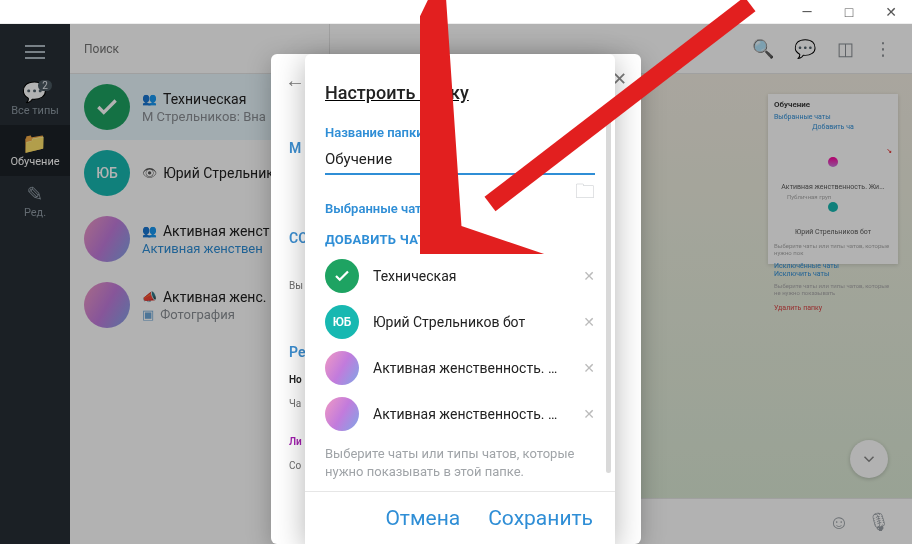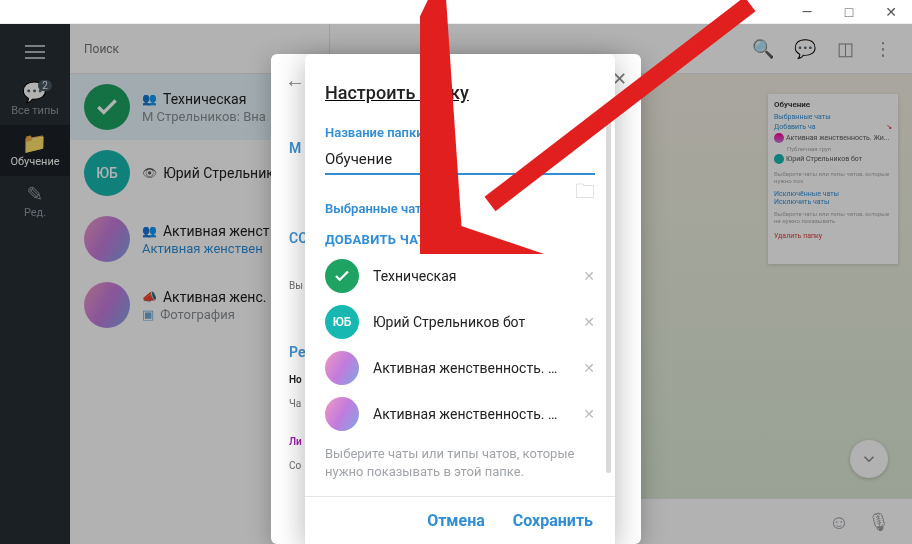--- a/index.html
+++ b/index.html
@@ -42,21 +42,21 @@
   .main-top { height:50px; background:#fff; display:flex; align-items:center; justify-content:flex-end; gap:20px; padding:0 20px; border-bottom:1px solid #e6e6e6; }
   .top-ico { color:#8a8f94; font-size:18px; }
   .msg-body { padding:20px 24px 0; font-size:14.5px; color:#333; line-height:1.6; position:relative; }
   .msg-body p { margin-bottom:4px; }
   .bottom-bar { position:absolute; bottom:0; left:0; right:0; height:46px; background:#fff; display:flex; align-items:center; justify-content:flex-end; gap:18px; padding:0 22px; border-top:1px solid #e6e6e6;}
   .scroll-bubble { width:38px; height:38px; border-radius:50%; background:#fff; box-shadow:0 1px 4px rgba(0,0,0,.2); display:flex; align-items:center; justify-content:center; position:absolute; right:24px; bottom:66px; color:#888; }
   .thumb { position:absolute; right:14px; top:70px; width:130px; height:170px; background:#fff; box-shadow:0 1px 4px rgba(0,0,0,.15); padding:6px; font-size:7px; color:#5a5a5a;}
   .thumb .tt { font-weight:600; font-size:8px; margin-bottom:4px; color:#333;}
   .thumb .blue { color:#2f8ed6; }
   .thumb .red { color:#d84444; }
-  .thumb .row { display:flex; align-items:center; gap:2px; margin:2px 0;}
+  .thumb .row { display:flex; align-items:center; gap:16px; margin:2px 0;flex-direction:column;}
   .thumb .dot { width:10px; height:10px; border-radius:50%; }
 
   
   .overlay { position:absolute; inset:0; background:rgba(0,0,0,0.3); display:flex; align-items:flex-start; justify-content:center; padding-top:30px; }
   .panel-back { width:370px; background:#fff; border-radius:6px; position:relative; box-shadow:0 6px 24px rgba(0,0,0,.25); height:490px;}
   .panel-back .back-arrow { position:absolute; left:14px; top:14px; color:#7a7a7a; font-size:20px;}
   .panel-back .close-x { position:absolute; right:14px; top:14px; color:#7a7a7a; font-size:18px;}
   .ghost-text { position:absolute; left:18px; color:#3d90d3; font-size:14px; font-weight:600;}
   .ghost-body { position:absolute; left:18px; color:#6e6e6e; font-size:10px;}
 
@@ -68,21 +68,21 @@
   .sec-label { font-size:13px; color:#2f8ed6; font-weight:600; margin-top:14px; }
   .name-input { width:100%; border:none; border-bottom:2px solid #2f8ed6; font-size:15px; padding:6px 0 5px; margin-top:4px; outline:none; color:#222;}
   .folder-ico { position:absolute; left:270px; top:70px; color:#c6c9cd; font-size:20px; }
   .add-label { font-size:13px; color:#2f8ed6; font-weight:700; margin-top:16px; letter-spacing:.3px;}
   .picked { display:flex; align-items:center; gap:14px; margin-top:12px; position:relative;}
   .picked .sm-av { width:34px; height:34px; border-radius:50%; display:flex; align-items:center; justify-content:center; color:#fff; font-weight:600; font-size:12px;}
   .picked-name { font-size:14px; color:#222; white-space:nowrap; overflow:hidden; text-overflow:ellipsis; max-width:190px;}
   .picked .rm { position:absolute; right:0; color:#bbb; font-size:14px; }
   .hint { font-size:13px; color:#a0a4a8; margin-top:14px; line-height:1.4;}
   .modal-foot { border-top:1px solid #e6e6e6; padding:14px 22px; display:flex; justify-content:flex-end; gap:28px;}
-  .foot-btn { font-size:16px; font-weight:700; color:#2f8ed6; background:none; border:none; }
+  .foot-btn { font-size:21px; font-weight:400; color:#2f8ed6; background:none; border:none; }
 
   
   .red-arrow { position:absolute; pointer-events:none; }
 
   .checkmark-svg { width:26px; height:26px; }
 </style>
 </head>
 <body>
 
 <div class="titlebar">

